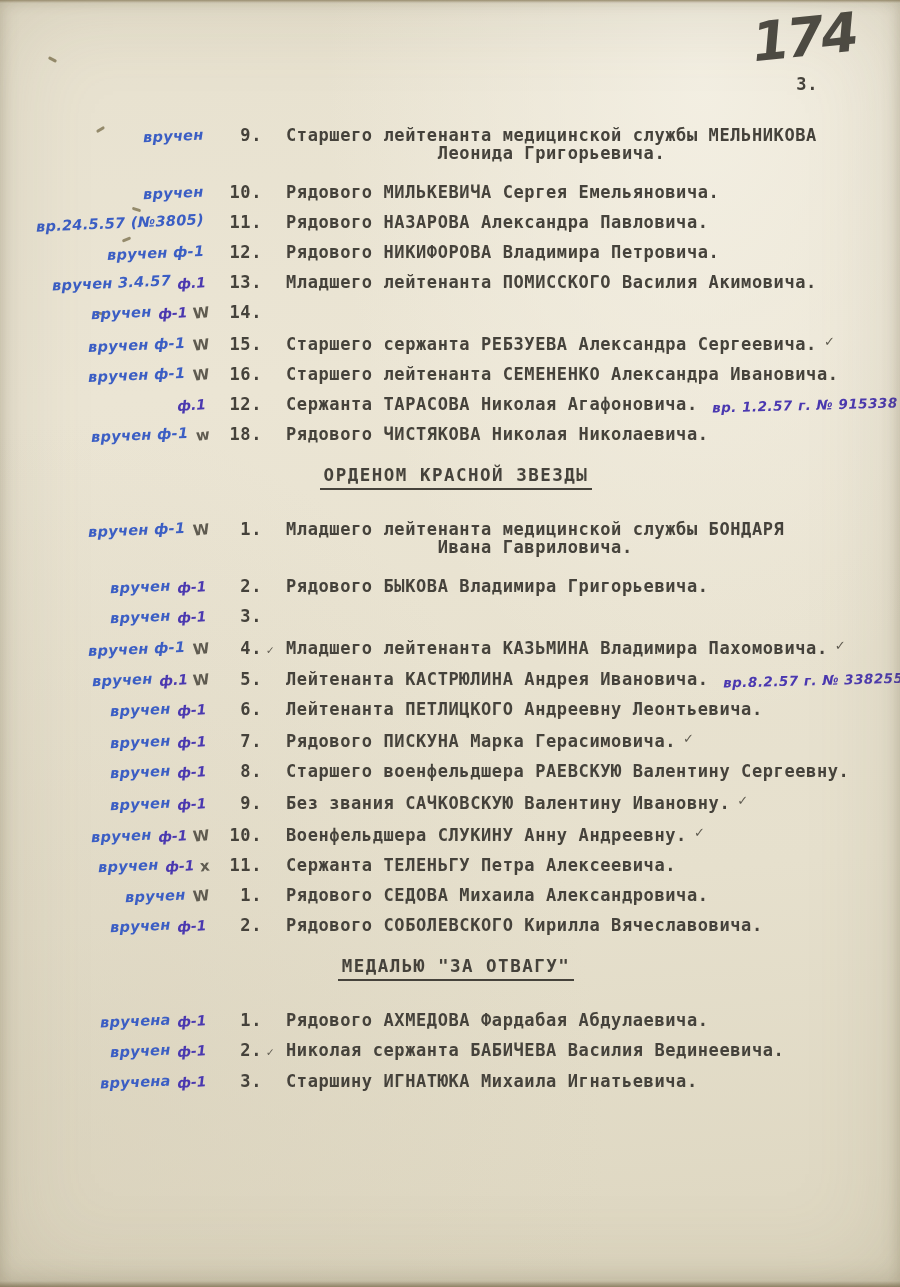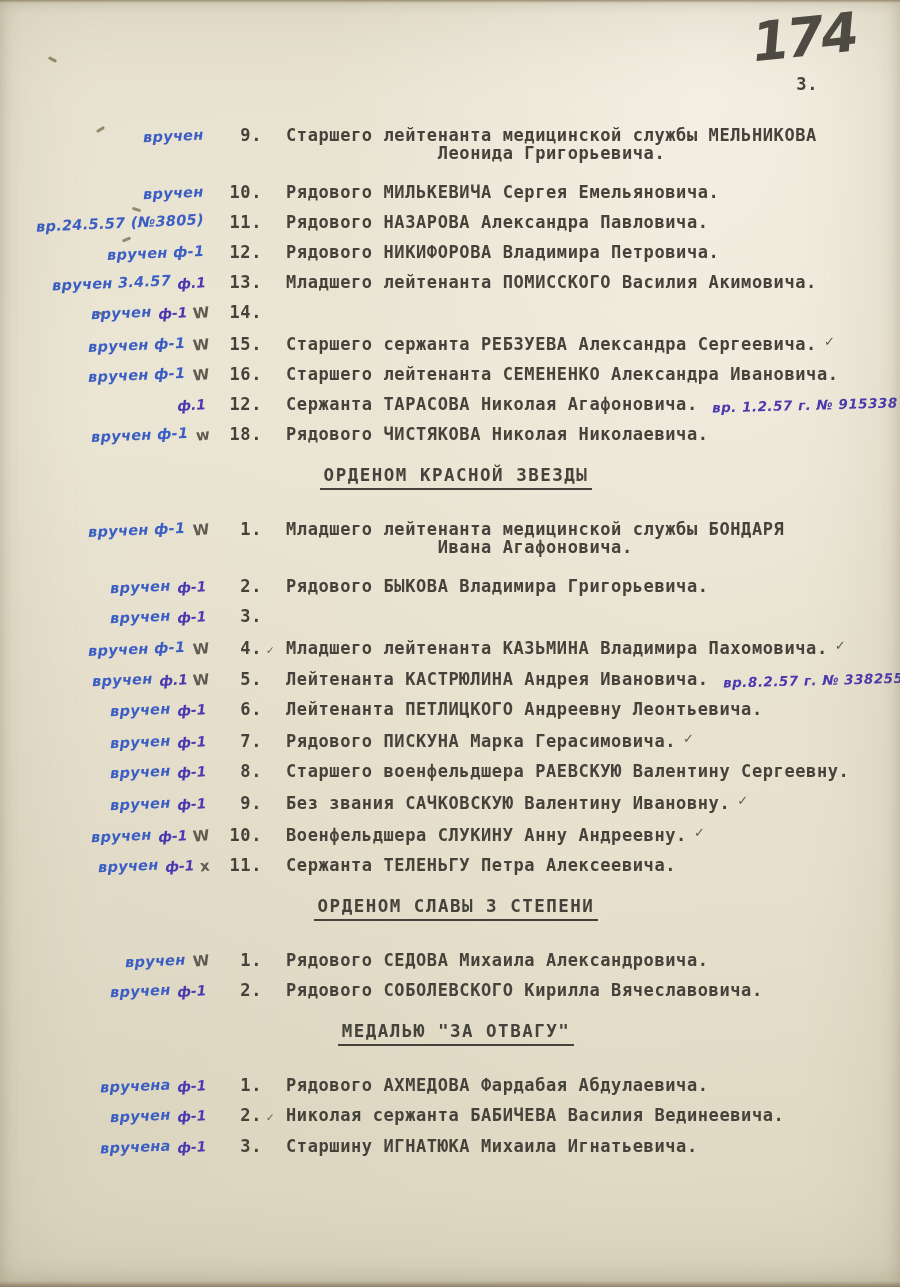--- a/index.html
+++ b/index.html
@@ -131,21 +131,21 @@
           <span class="gapcell"></span>
           <span class="typed text"><span>Рядового ЧИСТЯКОВА Николая Николаевича.</span></span>
         </div>
       </div>
       <div>
         <div class="heading-row"><span class="typed heading">ОРДЕНОМ КРАСНОЙ ЗВЕЗДЫ</span></div>
         <div class="row twoline">
           <span class="mcell"><span class="hand blue margin-a">вручен ф-1</span><span class="marksp pencil">W</span></span>
           <span class="typed num">1.</span>
           <span class="gapcell"></span>
-          <span class="typed text"><span>Младшего лейтенанта медицинской службы БОНДАРЯ</span><br><span>Ивана Агафоновича.</span></span>
+          <span class="typed text"><span>Младшего лейтенанта медицинской службы БОНДАРЯ</span><br><span>Ивана Гавриловича.</span></span>
         </div>
         <div class="row">
           <span class="mcell"><span class="hand blue margin-a">вручен</span><span class="hand violet margin-b">ф-1</span></span>
           <span class="typed num">2.</span>
           <span class="gapcell"></span>
           <span class="typed text"><span>Рядового БЫКОВА Владимира Григорьевича.</span></span>
         </div>
         <div class="row">
           <span class="mcell"><span class="hand blue margin-a">вручен</span><span class="hand violet margin-b">ф-1</span></span>
           <span class="typed num">3.</span>
@@ -194,21 +194,20 @@
           <span class="typed text"><span>Военфельдшера СЛУКИНУ Анну Андреевну.</span><span class="chk hand">✓</span></span>
         </div>
         <div class="row">
           <span class="mcell"><span class="hand blue margin-a">вручен</span><span class="hand violet margin-b">ф-1</span><span class="marksp pencil">х</span></span>
           <span class="typed num">11.</span>
           <span class="gapcell"></span>
           <span class="typed text"><span>Сержанта ТЕЛЕНЬГУ Петра Алексеевича.</span></span>
         </div>
       </div>
       <div>
-        <div class="heading-row"><span class="typed heading">ОРДЕНОМ СЛАВЫ 3 СТЕПЕНИ</span></div>
         <div class="row">
           <span class="mcell"><span class="hand blue margin-a">вручен</span><span class="marksp pencil">W</span></span>
           <span class="typed num">1.</span>
           <span class="gapcell"></span>
           <span class="typed text"><span>Рядового СЕДОВА Михаила Александровича.</span></span>
         </div>
         <div class="row">
           <span class="mcell"><span class="hand blue margin-a">вручен</span><span class="hand violet margin-b">ф-1</span></span>
           <span class="typed num">2.</span>
           <span class="gapcell"></span>

